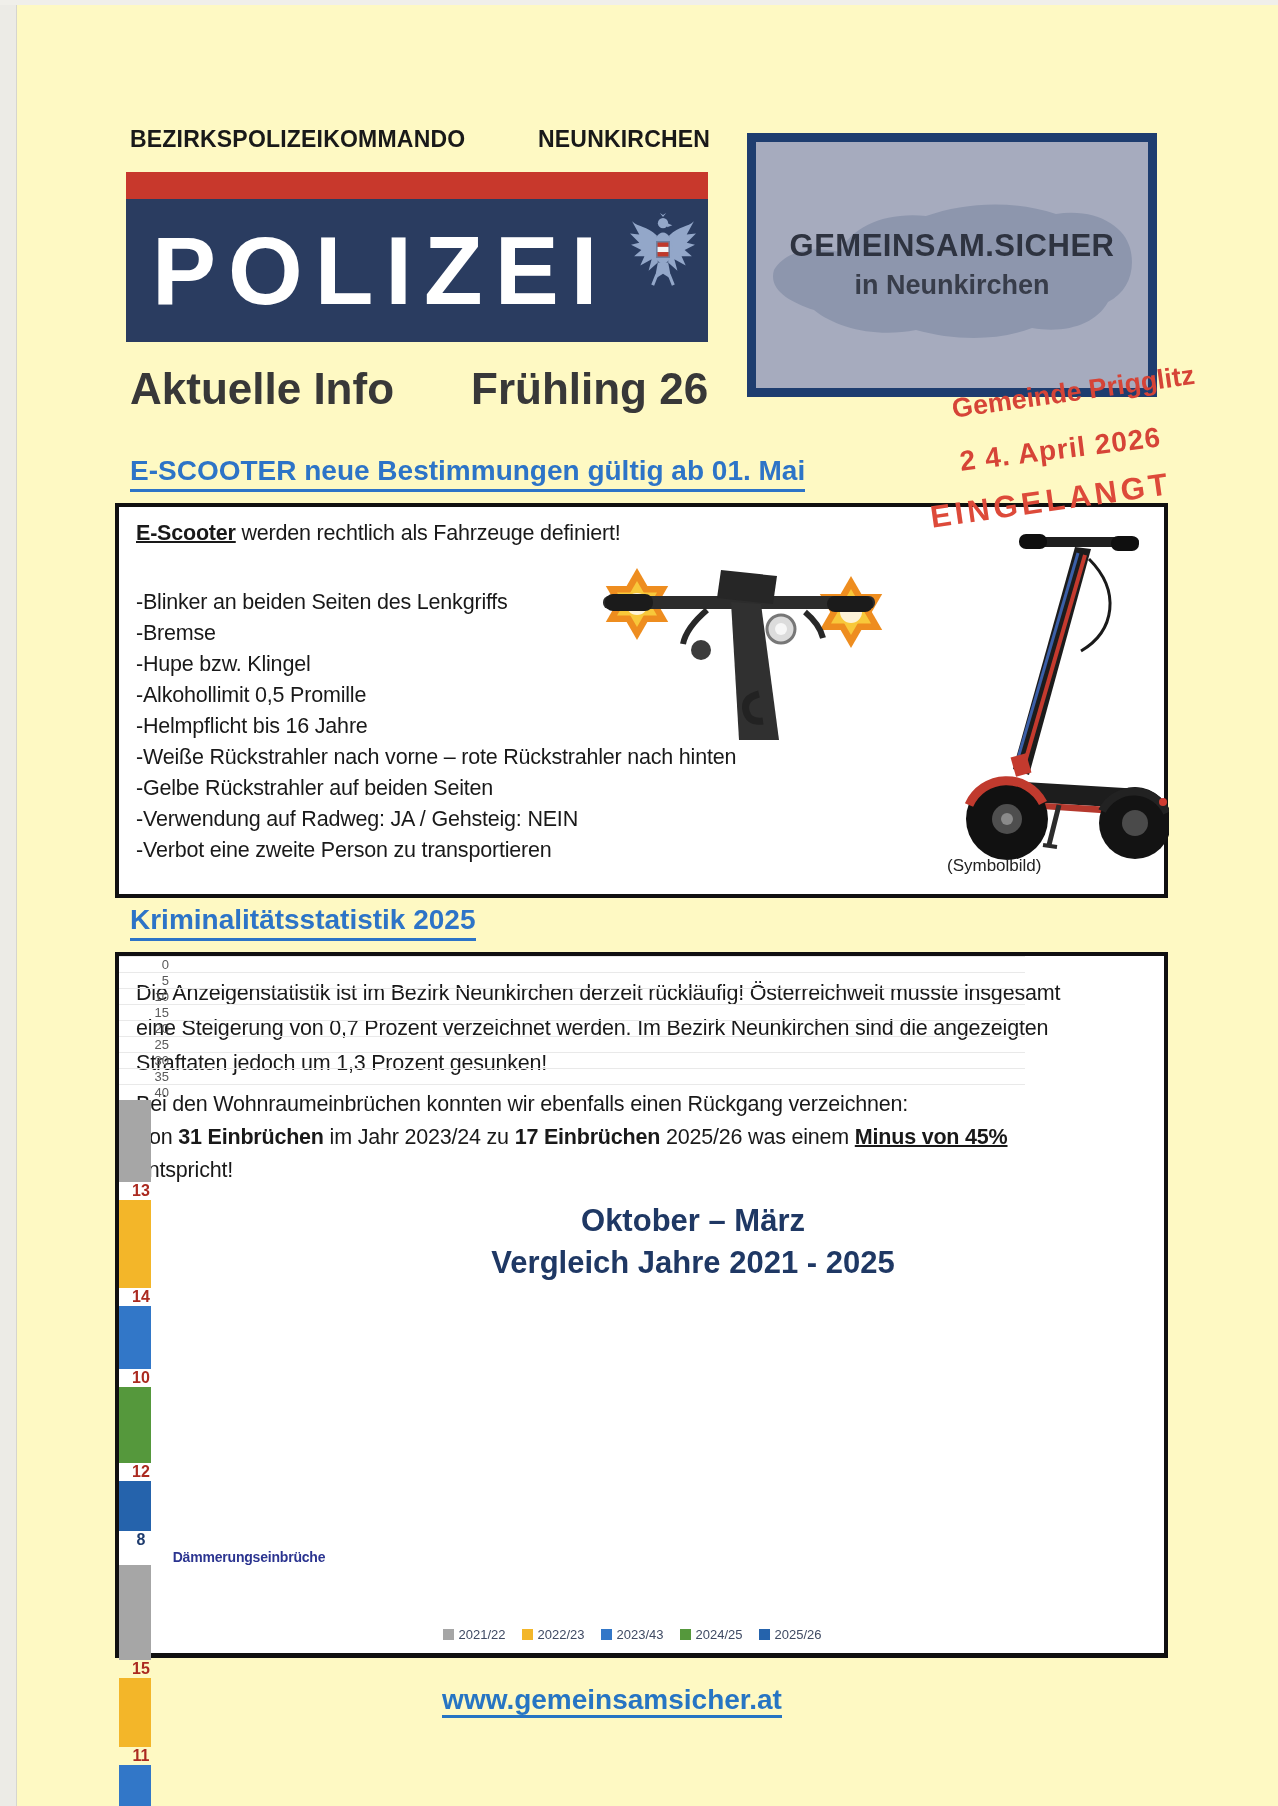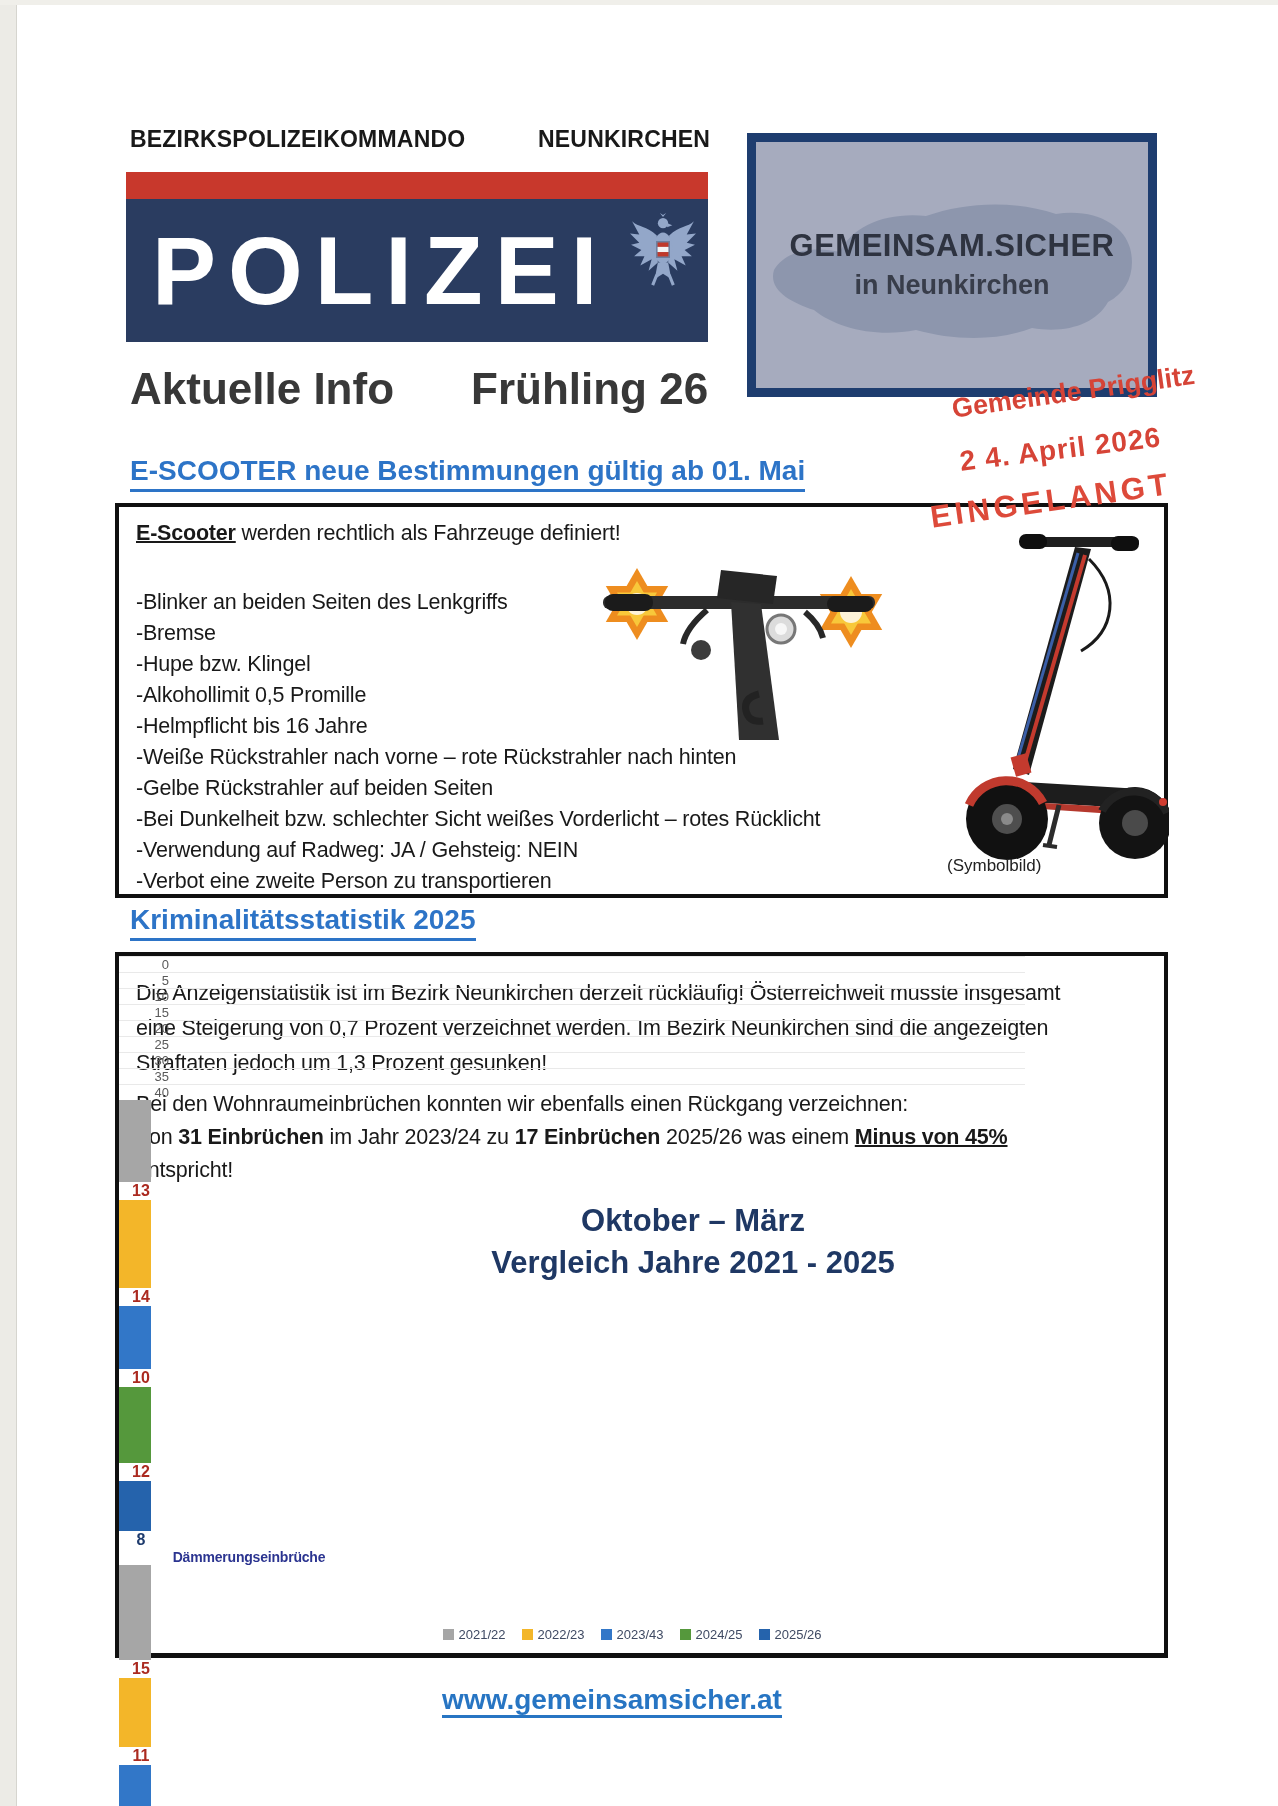--- a/index.html
+++ b/index.html
@@ -1,17 +1,17 @@
 <!DOCTYPE html>
 <html><head>
 <meta charset="utf-8">
 <style>
   html,body{margin:0;padding:0;background:#9a9a9a;}
   .page{
-    position:relative;width:1278px;height:1806px;background:#ffffff;
+    position:relative;width:1278px;height:1806px;background:#fef9c3;
     font-family:"Liberation Sans","DejaVu Sans",sans-serif;color:#1c1c1c;
     overflow:hidden;margin:0 auto;
   }
   .abs{position:absolute;}
   .scan-left{left:0;top:0;width:16px;height:1806px;background:#ecebe6;border-right:1px solid #d6d5cf;}
   .scan-top{left:0;top:0;width:1278px;height:5px;background:#f0efea;}
 
   
   .hdr{top:126px;font-size:23px;font-weight:bold;letter-spacing:.2px;color:#191919;}
   .hdr-left{left:130px;}
@@ -143,21 +143,20 @@
       <span class="b u2">E-Scooter</span><span> werden rechtlich als Fahrzeuge definiert!</span>
     </div>
     <div class="abs body-text rules">
         <div>-Blinker an beiden Seiten des Lenkgriffs</div>
         <div>-Bremse</div>
         <div>-Hupe bzw. Klingel</div>
         <div>-Alkohollimit 0,5 Promille</div>
         <div>-Helmpflicht bis 16 Jahre</div>
         <div>-Weiße Rückstrahler nach vorne – rote Rückstrahler nach hinten</div>
         <div>-Gelbe Rückstrahler auf beiden Seiten</div>
-        <div>-Bei Dunkelheit bzw. schlechter Sicht weißes Vorderlicht – rotes Rücklicht</div>
         <div>-Verwendung auf Radweg: JA / Gehsteig: NEIN</div>
         <div>-Verbot eine zweite Person zu transportieren</div>
       </div>
 
     <span class="abs" style="left:470px;top:45px;">
       <svg width="310" height="195" viewBox="0 0 310 195">
         <g transform="translate(48,52)">
           <polygon points="0,-36 31.2,18 -31.2,18" fill="#ee8d1f"></polygon>
           <polygon points="0,36 31.2,-18 -31.2,-18" fill="#ee8d1f"></polygon>
           <polygon points="0,-23 20,11.5 -20,11.5" fill="#f8c83a"></polygon>

